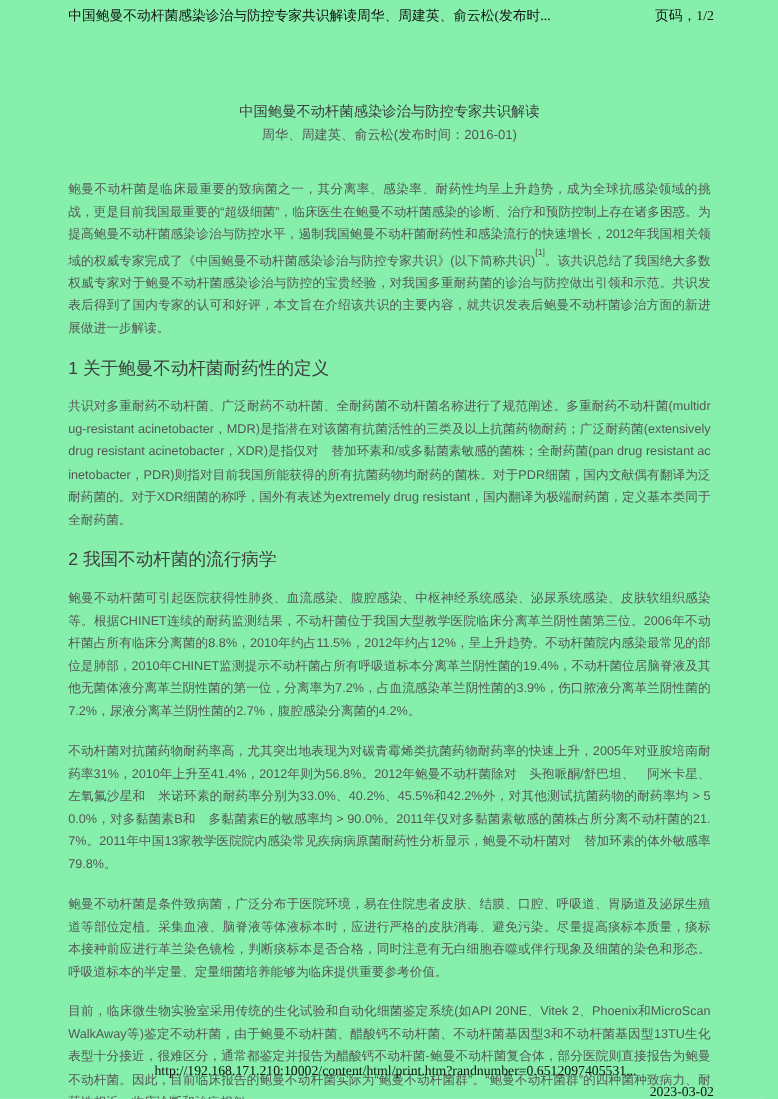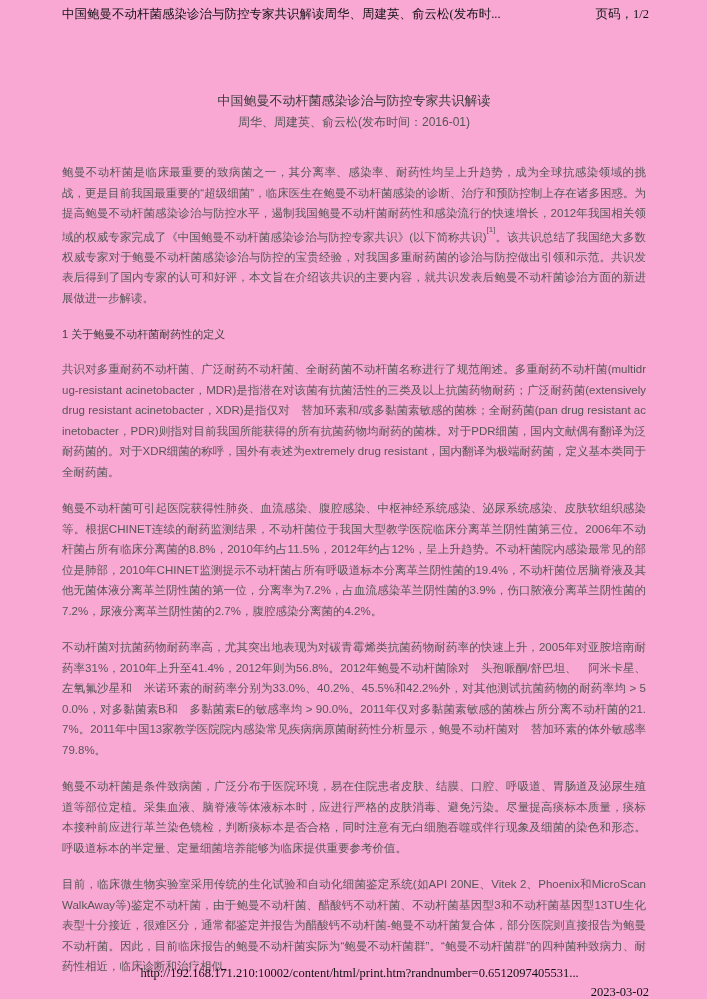--- a/index.html
+++ b/index.html
@@ -1,20 +1,20 @@
 <!DOCTYPE html>
 <html><head>
 <meta charset="utf-8">
 <style>
   html, body { margin: 0; padding: 0; background: #ffffff; }
   .page {
     position: relative;
     width: 707px;
     height: 999px;
-    background: #f9a8d4;
+    background: #86efac;
     font-family: "Liberation Sans", "DejaVu Sans", sans-serif;
     overflow: hidden;
   }
   .print-header {
     position: absolute;
     top: 6px;
     left: 62px;
     right: 58px;
     display: flex;
     justify-content: space-between;
@@ -52,21 +52,21 @@
   }
   .content p {
     font-size: 11.5px;
     line-height: 20.5px;
     color: #575757;
     text-align: justify;
     word-break: break-all;
     margin: 16px 0 13px 0;
   }
   .content h2 {
-    font-size: 11px;
+    font-size: 16px;
     font-weight: 400;
     color: #3f3f3f;
     margin: 18px 0 13px 0;
     line-height: 17px;
   }
   sup.ref {
     font-size: 8px;
     position: relative;
     top: -4px;
     color: #575757;
@@ -103,20 +103,21 @@
     <div class="byline">周华、周建英、俞云松(发布时间：2016-01)</div>
 
     <p><span>鲍曼不动杆菌是临床最重要的致病菌之一，其分离率、感染率、耐药性均呈上升趋势，成为全球抗感染领域的挑战，更是目前我国最重要的“超级细菌”，临床医生在鲍曼不动杆菌感染的诊断、治疗和预防控制上存在诸多困惑。为提高鲍曼不动杆菌感染诊治与防控水平，遏制我国鲍曼不动杆菌耐药性和感染流行的快速增长，2012年我国相关领域的权威专家完成了《中国鲍曼不动杆菌感染诊治与防控专家共识》(以下简称共识)</span><sup class="ref">[1]</sup><span>。该共识总结了我国绝大多数权威专家对于鲍曼不动杆菌感染诊治与防控的宝贵经验，对我国多重耐药菌的诊治与防控做出引领和示范。共识发表后得到了国内专家的认可和好评，本文旨在介绍该共识的主要内容，就共识发表后鲍曼不动杆菌诊治方面的新进展做进一步解读。</span></p>
 
     <section>
       <h2>1 关于鲍曼不动杆菌耐药性的定义</h2>
       <p>共识对多重耐药不动杆菌、广泛耐药不动杆菌、全耐药菌不动杆菌名称进行了规范阐述。多重耐药不动杆菌(multidrug-resistant acinetobacter，MDR)是指潜在对该菌有抗菌活性的三类及以上抗菌药物耐药；广泛耐药菌(extensively drug resistant acinetobacter，XDR)是指仅对　替加环素和/或多黏菌素敏感的菌株；全耐药菌(pan drug resistant acinetobacter，PDR)则指对目前我国所能获得的所有抗菌药物均耐药的菌株。对于PDR细菌，国内文献偶有翻译为泛耐药菌的。对于XDR细菌的称呼，国外有表述为extremely drug resistant，国内翻译为极端耐药菌，定义基本类同于全耐药菌。</p>
     </section>
 
     <section>
+      <h2>2 我国不动杆菌的流行病学</h2>
       <p>鲍曼不动杆菌可引起医院获得性肺炎、血流感染、腹腔感染、中枢神经系统感染、泌尿系统感染、皮肤软组织感染等。根据CHINET连续的耐药监测结果，不动杆菌位于我国大型教学医院临床分离革兰阴性菌第三位。2006年不动杆菌占所有临床分离菌的8.8%，2010年约占11.5%，2012年约占12%，呈上升趋势。不动杆菌院内感染最常见的部位是肺部，2010年CHINET监测提示不动杆菌占所有呼吸道标本分离革兰阴性菌的19.4%，不动杆菌位居脑脊液及其他无菌体液分离革兰阴性菌的第一位，分离率为7.2%，占血流感染革兰阴性菌的3.9%，伤口脓液分离革兰阴性菌的7.2%，尿液分离革兰阴性菌的2.7%，腹腔感染分离菌的4.2%。</p>
       <p>不动杆菌对抗菌药物耐药率高，尤其突出地表现为对碳青霉烯类抗菌药物耐药率的快速上升，2005年对亚胺培南耐药率31%，2010年上升至41.4%，2012年则为56.8%。2012年鲍曼不动杆菌除对　头孢哌酮/舒巴坦、　阿米卡星、　左氧氟沙星和　米诺环素的耐药率分别为33.0%、40.2%、45.5%和42.2%外，对其他测试抗菌药物的耐药率均 &gt; 50.0%，对多黏菌素B和　多黏菌素E的敏感率均 &gt; 90.0%。2011年仅对多黏菌素敏感的菌株占所分离不动杆菌的21.7%。2011年中国13家教学医院院内感染常见疾病病原菌耐药性分析显示，鲍曼不动杆菌对　替加环素的体外敏感率79.8%。</p>
     </section>
 
     <section>
       <p>鲍曼不动杆菌是条件致病菌，广泛分布于医院环境，易在住院患者皮肤、结膜、口腔、呼吸道、胃肠道及泌尿生殖道等部位定植。采集血液、脑脊液等体液标本时，应进行严格的皮肤消毒、避免污染。尽量提高痰标本质量，痰标本接种前应进行革兰染色镜检，判断痰标本是否合格，同时注意有无白细胞吞噬或伴行现象及细菌的染色和形态。呼吸道标本的半定量、定量细菌培养能够为临床提供重要参考价值。</p>
       <p>目前，临床微生物实验室采用传统的生化试验和自动化细菌鉴定系统(如API 20NE、Vitek 2、Phoenix和MicroScan WalkAway等)鉴定不动杆菌，由于鲍曼不动杆菌、醋酸钙不动杆菌、不动杆菌基因型3和不动杆菌基因型13TU生化表型十分接近，很难区分，通常都鉴定并报告为醋酸钙不动杆菌-鲍曼不动杆菌复合体，部分医院则直接报告为鲍曼不动杆菌。因此，目前临床报告的鲍曼不动杆菌实际为“鲍曼不动杆菌群”。“鲍曼不动杆菌群”的四种菌种致病力、耐药性相近，临床诊断和治疗相似。</p>
     </section>
 
   </div>

